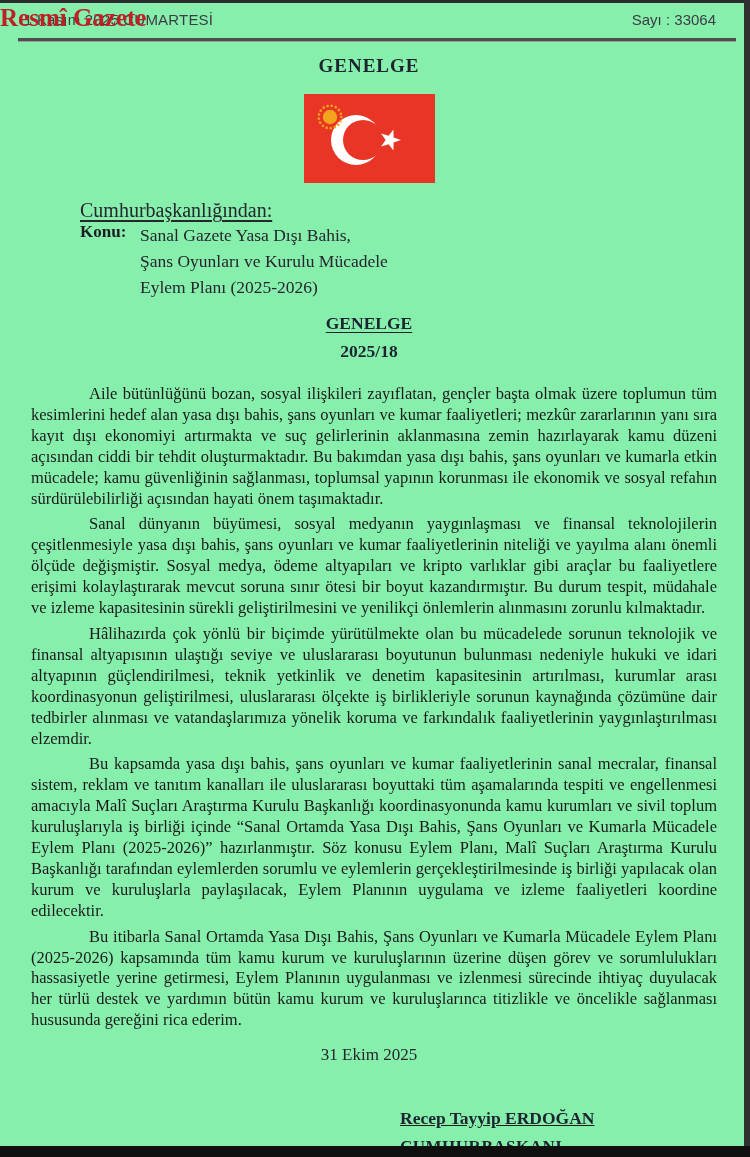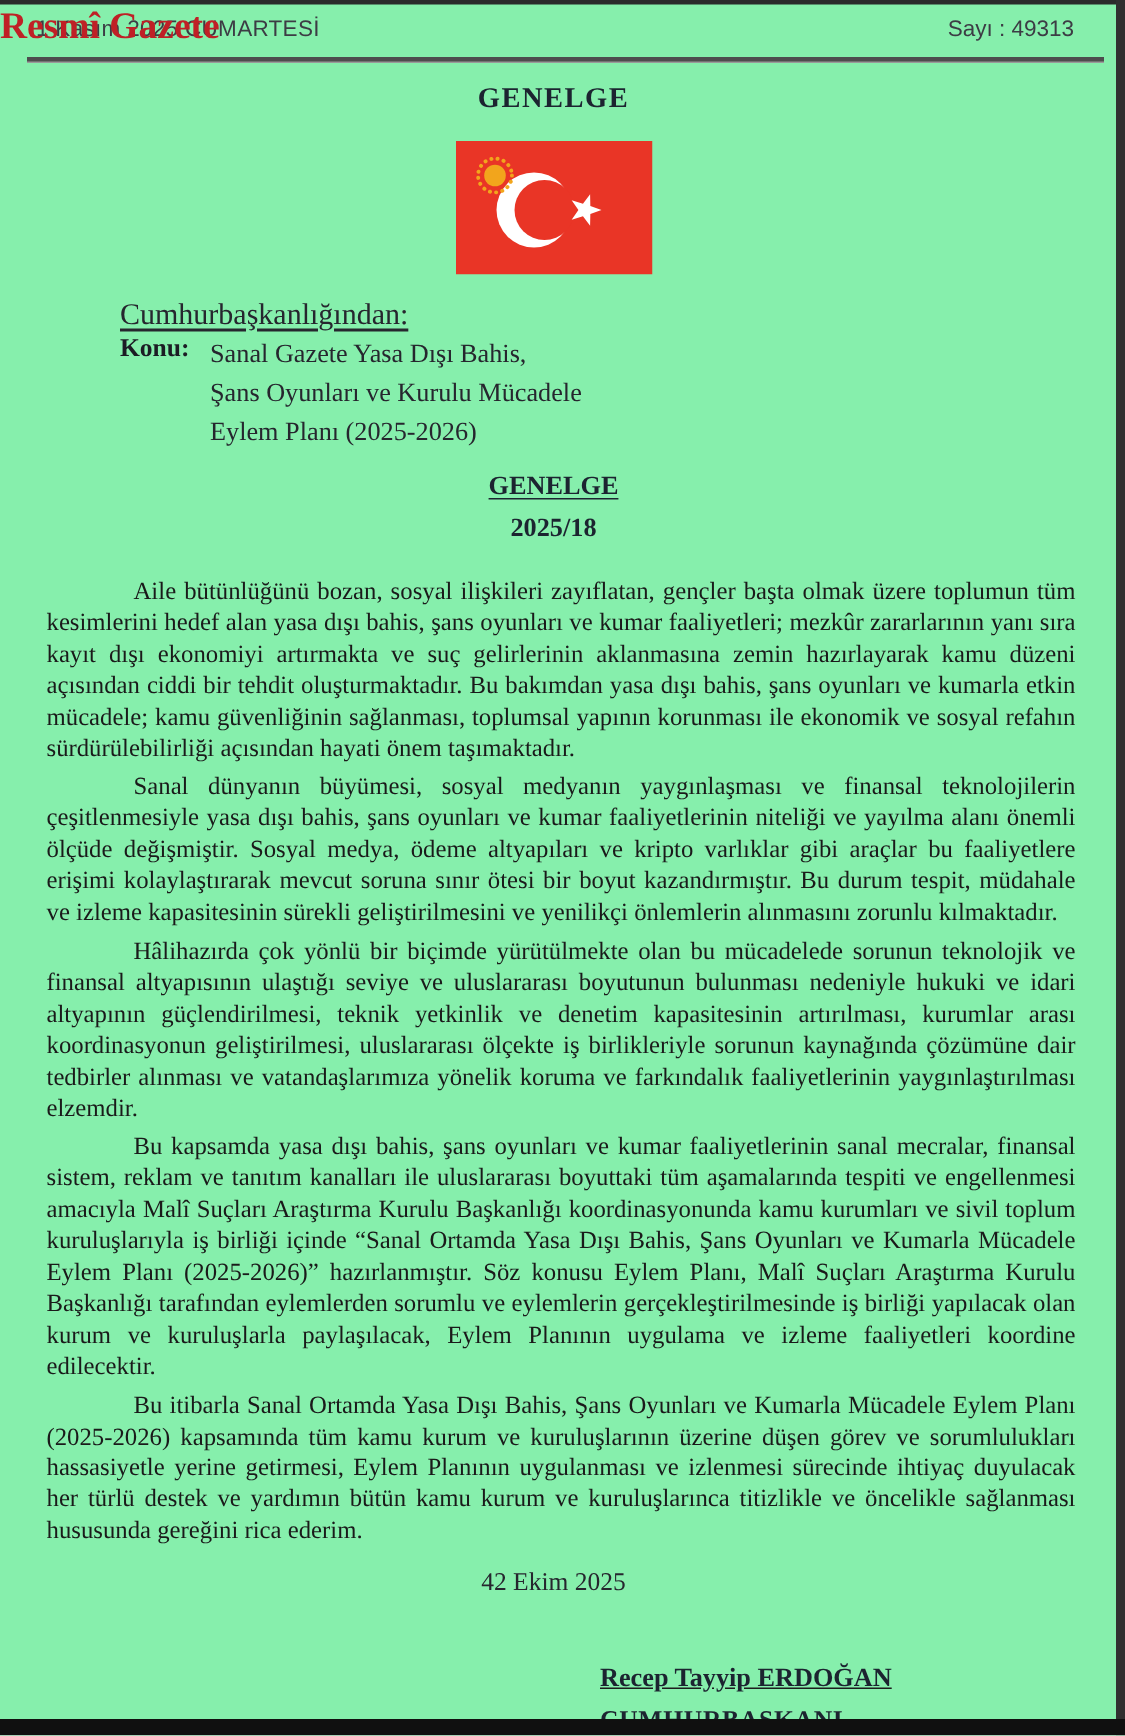--- a/index.html
+++ b/index.html
@@ -45,21 +45,21 @@
   .sun-ring{fill:none;stroke:var(--sun-gold,#f2a51c);stroke-width:2.6;stroke-linecap:round;
             stroke-dasharray:0.1 4.1;}
 </style>
 </head>
 <body>
 
 <div id="page">
 
   <div class="mast-date">1 Kasım 2025 CUMARTESİ</div>
   <div class="mast-title">Resmî Gazete</div>
-  <div class="mast-issue">Sayı : 49313</div>
+  <div class="mast-issue">Sayı : 33064</div>
   <div class="mast-rule"></div>
 
   <div class="doc-heading">GENELGE</div>
 
   <div class="flag">
     <svg width="131" height="89" viewBox="0 0 131 89" xmlns="http://www.w3.org/2000/svg">
       <rect class="flag-red" x="0" y="0" width="131" height="89"></rect>
       <circle cx="52" cy="46" r="25" fill="#ffffff"></circle>
       <circle class="flag-red" cx="59" cy="46" r="20"></circle>
       <polygon fill="#ffffff" points="97,46 89.56,48.59 89.4,56.46 84.64,50.18 77.1,52.46 81.6,46 77.1,39.54 84.64,41.82 89.4,35.54 89.56,43.41"></polygon>
@@ -80,21 +80,21 @@
   <div class="doc-number">2025/18</div>
 
   <div class="body-text">
     <p>Aile bütünlüğünü bozan, sosyal ilişkileri zayıflatan, gençler başta olmak üzere toplumun tüm kesimlerini hedef alan yasa dışı bahis, şans oyunları ve kumar faaliyetleri; mezkûr zararlarının yanı sıra kayıt dışı ekonomiyi artırmakta ve suç gelirlerinin aklanmasına zemin hazırlayarak kamu düzeni açısından ciddi bir tehdit oluşturmaktadır. Bu bakımdan yasa dışı bahis, şans oyunları ve kumarla etkin mücadele; kamu güvenliğinin sağlanması, toplumsal yapının korunması ile ekonomik ve sosyal refahın sürdürülebilirliği açısından hayati önem taşımaktadır.</p>
     <p>Sanal dünyanın büyümesi, sosyal medyanın yaygınlaşması ve finansal teknolojilerin çeşitlenmesiyle yasa dışı bahis, şans oyunları ve kumar faaliyetlerinin niteliği ve yayılma alanı önemli ölçüde değişmiştir. Sosyal medya, ödeme altyapıları ve kripto varlıklar gibi araçlar bu faaliyetlere erişimi kolaylaştırarak mevcut soruna sınır ötesi bir boyut kazandırmıştır. Bu durum tespit, müdahale ve izleme kapasitesinin sürekli geliştirilmesini ve yenilikçi önlemlerin alınmasını zorunlu kılmaktadır.</p>
     <p>Hâlihazırda çok yönlü bir biçimde yürütülmekte olan bu mücadelede sorunun teknolojik ve finansal altyapısının ulaştığı seviye ve uluslararası boyutunun bulunması nedeniyle hukuki ve idari altyapının güçlendirilmesi, teknik yetkinlik ve denetim kapasitesinin artırılması, kurumlar arası koordinasyonun geliştirilmesi, uluslararası ölçekte iş birlikleriyle sorunun kaynağında çözümüne dair tedbirler alınması ve vatandaşlarımıza yönelik koruma ve farkındalık faaliyetlerinin yaygınlaştırılması elzemdir.</p>
     <p>Bu kapsamda yasa dışı bahis, şans oyunları ve kumar faaliyetlerinin sanal mecralar, finansal sistem, reklam ve tanıtım kanalları ile uluslararası boyuttaki tüm aşamalarında tespiti ve engellenmesi amacıyla Malî Suçları Araştırma Kurulu Başkanlığı koordinasyonunda kamu kurumları ve sivil toplum kuruluşlarıyla iş birliği içinde “Sanal Ortamda Yasa Dışı Bahis, Şans Oyunları ve Kumarla Mücadele Eylem Planı (2025-2026)” hazırlanmıştır. Söz konusu Eylem Planı, Malî Suçları Araştırma Kurulu Başkanlığı tarafından eylemlerden sorumlu ve eylemlerin gerçekleştirilmesinde iş birliği yapılacak olan kurum ve kuruluşlarla paylaşılacak, Eylem Planının uygulama ve izleme faaliyetleri koordine edilecektir.</p>
     <p>Bu itibarla Sanal Ortamda Yasa Dışı Bahis, Şans Oyunları ve Kumarla Mücadele Eylem Planı (2025-2026) kapsamında tüm kamu kurum ve kuruluşlarının üzerine düşen görev ve sorumlulukları hassasiyetle yerine getirmesi, Eylem Planının uygulanması ve izlenmesi sürecinde ihtiyaç duyulacak her türlü destek ve yardımın bütün kamu kurum ve kuruluşlarınca titizlikle ve öncelikle sağlanması hususunda gereğini rica ederim.</p>
   </div>
 
-  <div class="doc-date">42 Ekim 2025</div>
+  <div class="doc-date">31 Ekim 2025</div>
   <div class="signature">
     <div class="sig-name">Recep Tayyip ERDOĞAN</div>
     <div class="sig-title">CUMHURBAŞKANI</div>
   </div>
 
   <div class="border-top"></div>
   <div class="border-right"></div>
   <div class="border-bottom"></div>
 
 </div>

